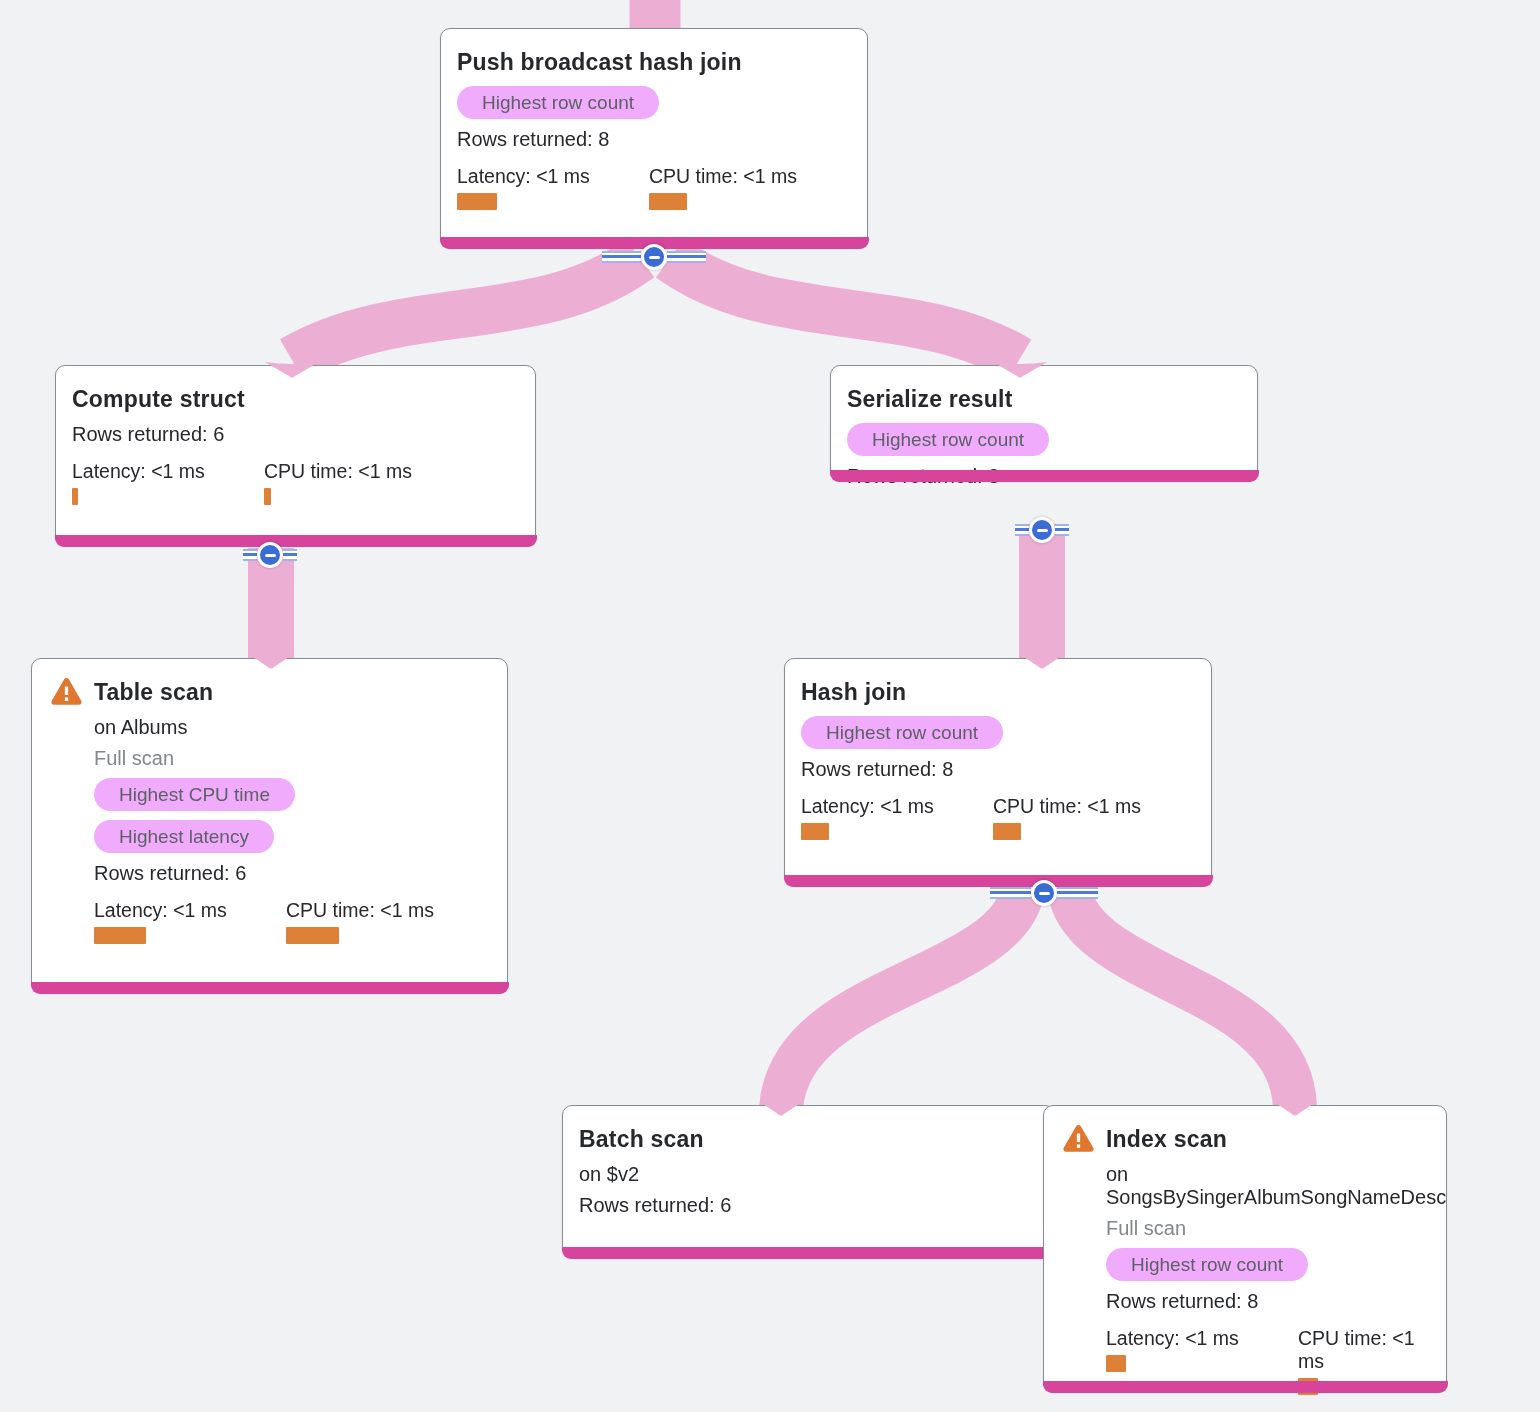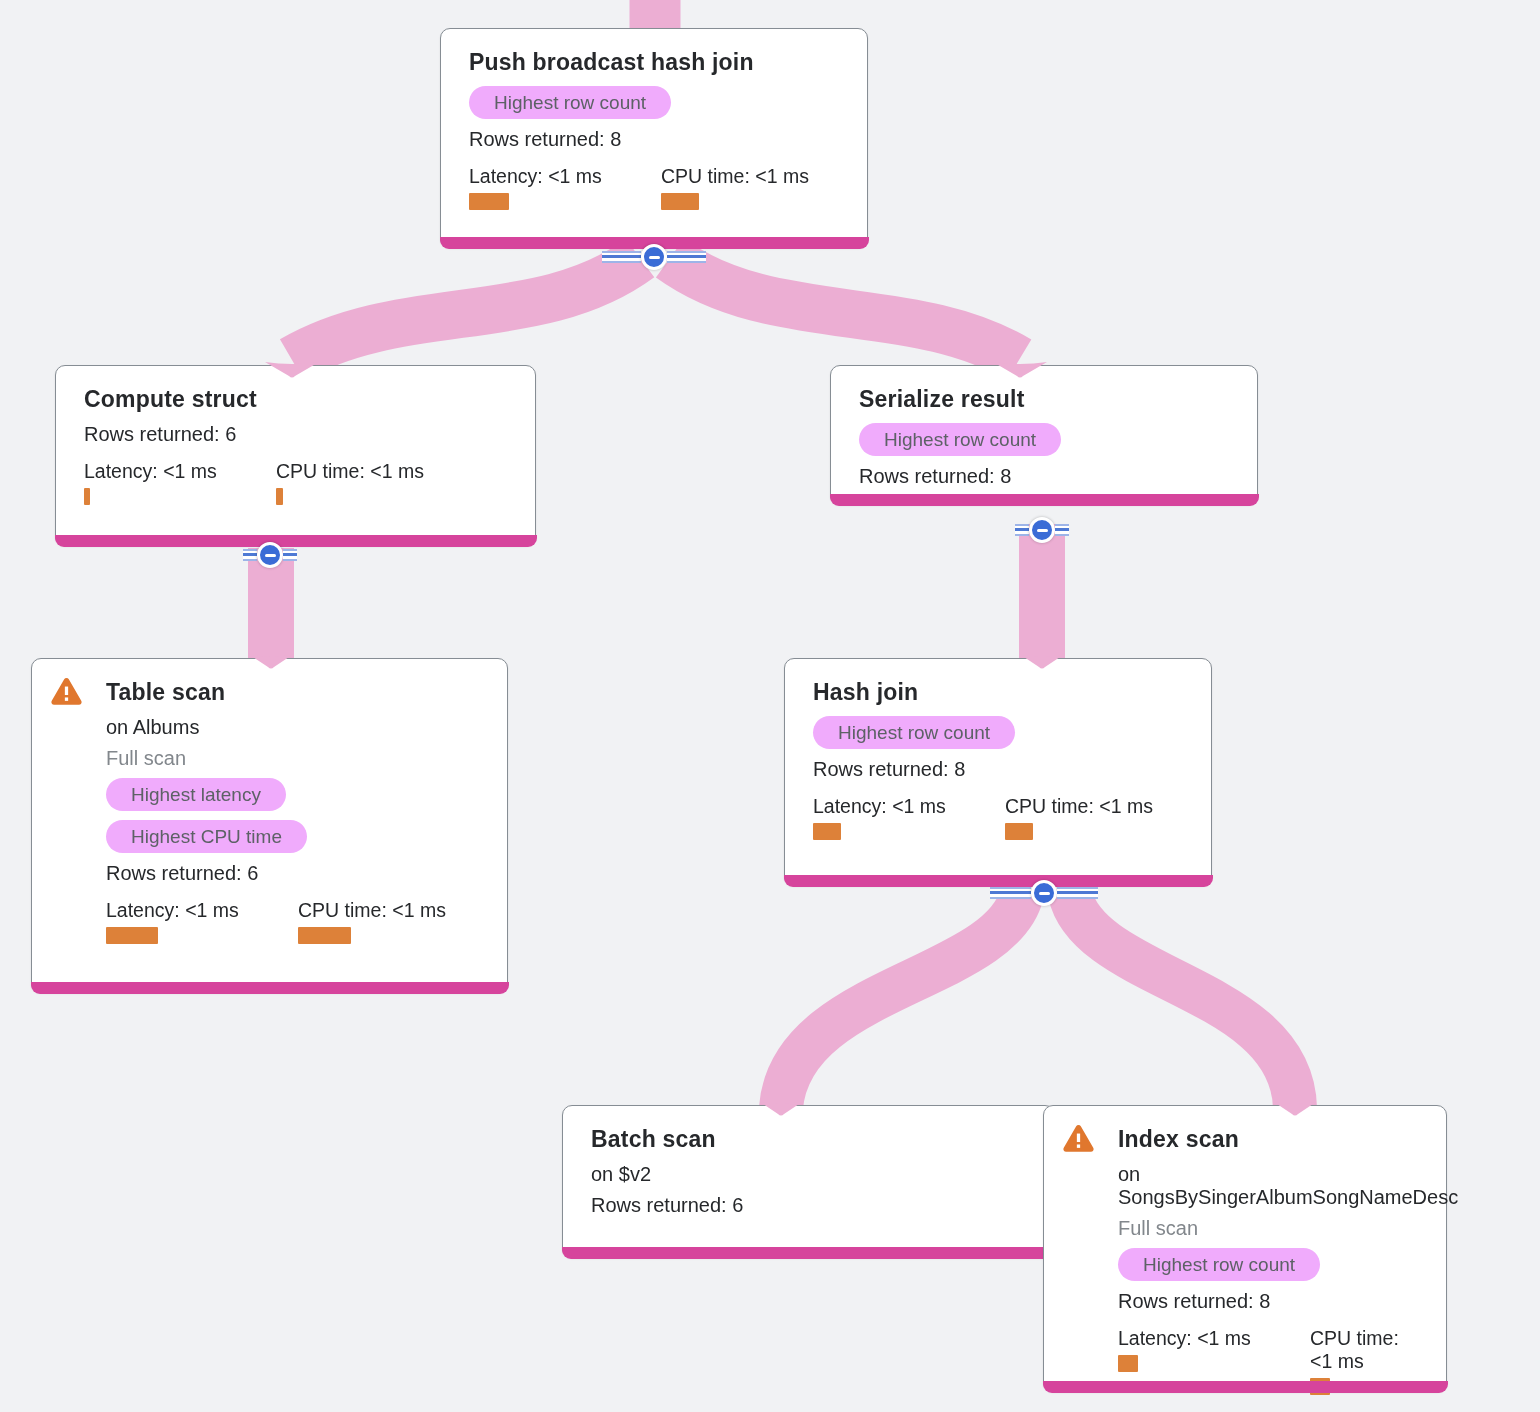--- a/index.html
+++ b/index.html
@@ -11,21 +11,21 @@
   }
   .layer{position:absolute;left:0;top:0;width:1540px;height:1412px;pointer-events:none;}
   #edges{z-index:0}
   #tongues{z-index:2}
 
   
   .node{
     position:absolute;z-index:1;background:#ffffff;
     border:1.5px solid #868d94;border-radius:10px;
     box-shadow:0 1px 2px rgba(0,0,0,.10);
-    padding:14px 28px;box-sizing:border-box;
+    padding:14px 16px;box-sizing:border-box;
   }
   .node-bottom{
     position:absolute;left:-1.5px;right:-1.5px;bottom:-1.5px;height:12px;
     background:#d6449c;border-radius:0 0 9px 9px;
   }
   .title{font-size:23px;font-weight:700;color:#26282b;margin:6px 0 10px;letter-spacing:.2px;}
   .line{font-size:20px;color:#26282b;margin:7px 0 8px;}
   .muted{color:#82878c;}
   .pill-row{margin:3px 0 9px;}
   .pill{
@@ -93,39 +93,39 @@
       <div class="mbar" style="width:6px;"></div>
     </div>
     <div>
       <div class="stat-label">CPU time: &lt;1 ms</div>
       <div class="mbar" style="width:7px;"></div>
     </div>
   </div>
   <div class="node-bottom"></div>
 </div>
 
-<div class="node" style="left:830px;top:365px;width:428px;height:140px;">
+<div class="node" style="left:830px;top:365px;width:428px;height:116px;">
   <div class="title">Serialize result</div>
   <div class="pill-row"><span class="pill">Highest row count</span></div>
   <div class="line">Rows returned: 8</div>
   <div class="node-bottom"></div>
 </div>
 
 <div class="node warn" style="left:31px;top:658px;width:477px;height:335px;">
   <svg class="warn-icon" viewBox="0 0 24 22">
     <path d="M10.3 1.6 L1.2 17.4 A2 2 0 0 0 2.9 20.4 H21.1 A2 2 0 0 0 22.8 17.4 L13.7 1.6 A2 2 0 0 0 10.3 1.6 Z" fill="#e0772e"></path>
     <rect x="10.8" y="7" width="2.4" height="6.2" fill="#fff"></rect>
     <rect x="10.8" y="15" width="2.4" height="2.5" fill="#fff"></rect>
   </svg>
   <div class="content">
     <div class="title">Table scan</div>
     <div class="line">on Albums</div>
     <div class="line muted">Full scan</div>
+    <div class="pill-row"><span class="pill">Highest CPU time</span></div>
     <div class="pill-row"><span class="pill">Highest latency</span></div>
-    <div class="pill-row"><span class="pill">Highest CPU time</span></div>
     <div class="line">Rows returned: 6</div>
     <div class="stats">
       <div>
         <div class="stat-label">Latency: &lt;1 ms</div>
         <div class="mbar" style="width:52px;"></div>
       </div>
       <div>
         <div class="stat-label">CPU time: &lt;1 ms</div>
         <div class="mbar" style="width:53px;"></div>
       </div>

